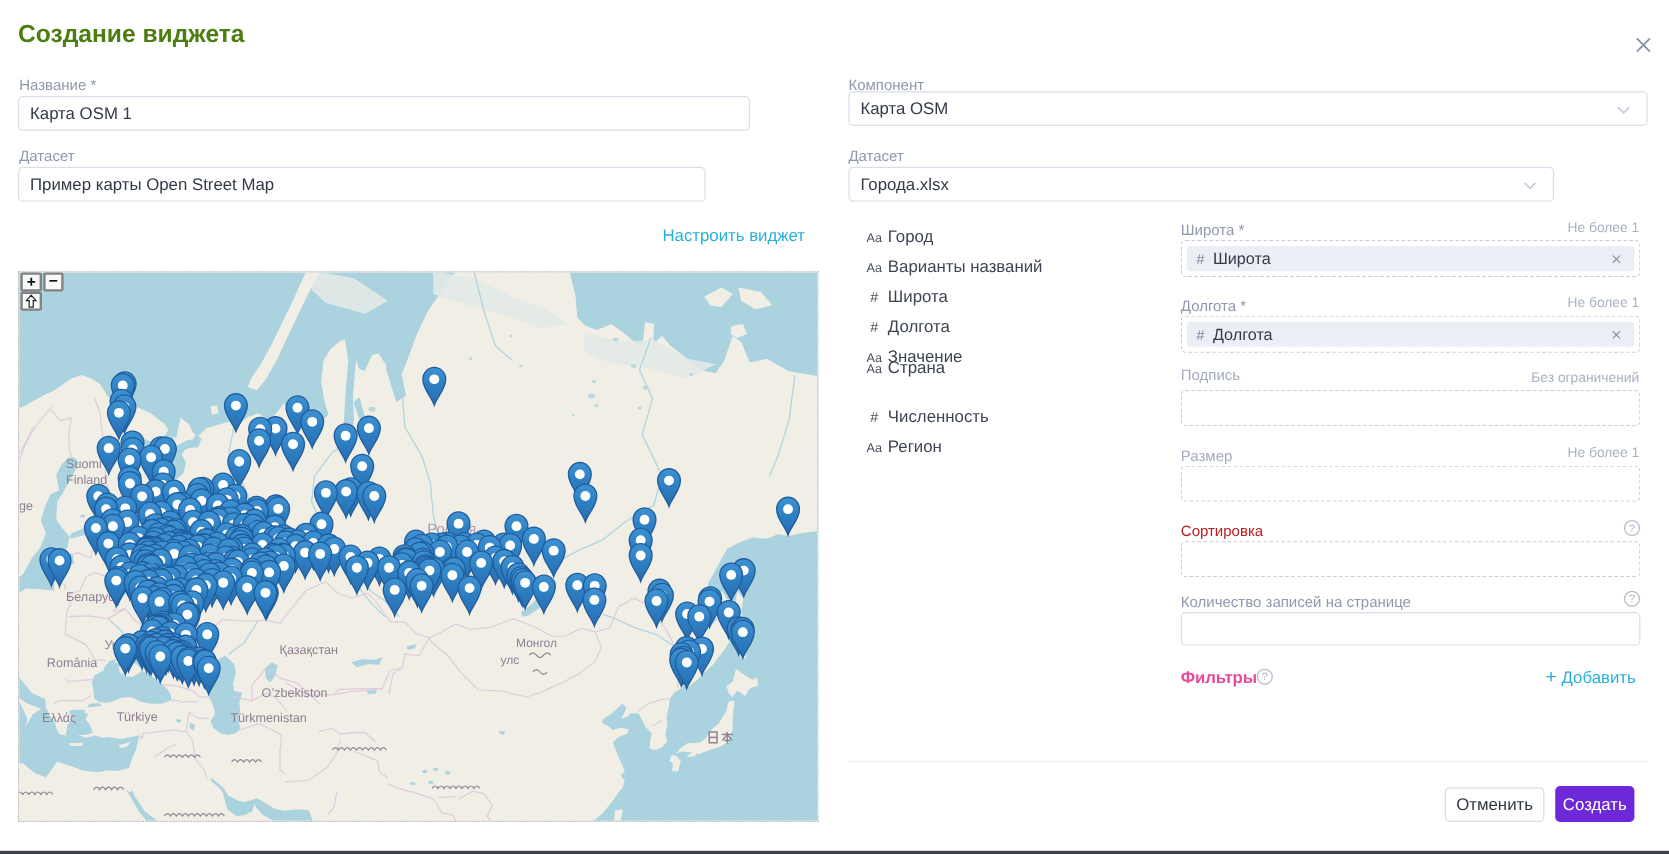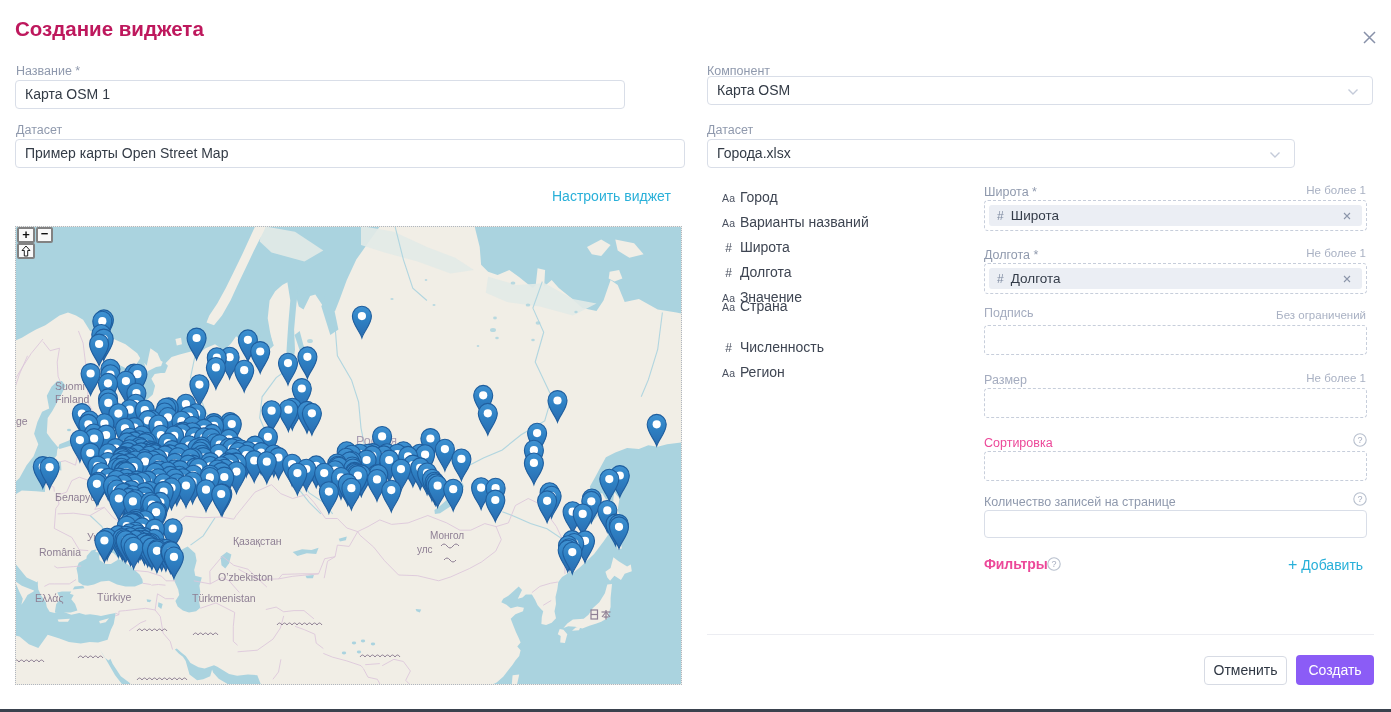--- a/index.html
+++ b/index.html
@@ -3,29 +3,29 @@
 <style>
 * { margin:0; padding:0; }
 body { width:1391px; height:712px; position:relative; background:#fff;
   font-family:"Liberation Sans", sans-serif; overflow:hidden; }
 .lbl { position:absolute; font-size:12.5px; color:#8f99ad; }
 .hint { position:absolute; font-size:11.5px; color:#a9b1c3; right:25px; }
 .inp { position:absolute; border:1px solid #d9dee8; border-radius:4px; box-sizing:border-box;
   height:29px; font-size:14px; color:#333b46; line-height:27px; padding-left:9px; background:#fff; }
 </style></head>
 <body>
-<div style="position:absolute;left:15px;top:17px;font-size:20.5px;font-weight:700;color:#be185d">Создание виджета</div>
+<div style="position:absolute;left:15px;top:17px;font-size:20.5px;font-weight:700;color:#4d7c0f">Создание виджета</div>
 <svg width="13" height="13" viewBox="0 0 13 13" style="position:absolute;left:1363px;top:31px">
     <path d="M1,1 L12,12 M12,1 L1,12" stroke="#8891a9" stroke-width="1.5"></path>
   </svg>
 
 <div class="lbl" style="left:16px;top:64px">Название *</div>
 <div class="inp" style="left:15px;top:80px;width:610px">Карта OSM 1</div>
 <div class="lbl" style="left:16px;top:123px">Датасет</div>
-<div class="inp" style="left:15px;top:139px;width:670px">Пример карты Open Street Map</div>
+<div class="inp" style="left:15px;top:139px;width:573px">Пример карты Open Street Map</div>
 
 <div style="position:absolute;left:552px;top:188px;font-size:14px;color:#29b0d9">Настроить виджет</div>
 
 <div style="position:absolute;left:15px;top:226px;width:667px;height:459px;border:1px dotted #b0b6c0;box-sizing:border-box;background:#f1eee6;overflow:hidden">
 <svg width="665" height="457" viewBox="0 0 665 457" style="display:block">
 <rect x="0" y="0" width="665" height="457" fill="#f1eee6"></rect>
 <path d="M0.0,113.3 L5.8,110.7 L12.9,106.6 L20.0,102.5 L29.4,98.3 L43.5,88.4 L52.0,85.5 L60.0,88.4 L67.1,92.7 L74.1,103.9 L81.2,106.6 L88.3,110.7 L97.7,112.0 L109.5,117.3 L121.2,126.3 L125.0,132.6 L130.7,138.7 L134.4,121.2 L141.5,126.3 L144.8,133.8 L149.5,136.3 L155.6,130.1 L163.6,127.6 L177.8,123.7 L184.8,125.0 L189.5,121.2 L199.0,117.3 L208.4,123.7 L215.4,116.0 L220.1,109.3 L224.9,113.3 L234.3,114.6 L243.7,118.6 L251.7,122.5 L256.9,117.3 L254.1,105.2 L251.7,91.3 L253.6,73.5 L259.2,64.2 L266.3,57.9 L272.9,54.6 L279.0,65.8 L282.8,79.6 L287.5,82.5 L294.1,68.9 L299.3,67.4 L306.3,78.1 L312.9,85.5 L319.1,84.0 L323.8,72.0 L330.8,53.0 L340.3,32.6 L354.4,12.5 L368.5,-7.1 L382.6,-19.6 L401.5,-32.6 L420.3,-34.9 L439.2,-19.6 L458.0,-3.1 L463.7,20.0 L465.1,37.8 L472.1,44.7 L481.6,48.0 L493.3,43.0 L502.7,49.7 L510.8,56.3 L516.9,61.1 L519.7,57.9 L521.6,41.3 L529.1,43.0 L528.2,59.5 L535.7,53.0 L542.8,61.1 L554.6,70.5 L566.3,81.1 L580.5,84.0 L587.5,73.5 L594.6,53.0 L601.7,57.9 L608.7,75.1 L622.9,72.0 L641.7,82.5 L660.5,85.5 L674.7,88.4 L680,-8 L-8,-8 Z" fill="#aad3df"></path>
 <path d="M125.0,130.1 L120.3,137.5 L116.5,143.5 L111.8,142.3 L102.4,137.5 L93.0,139.9 L85.0,142.3 L88.3,148.3 L95.3,150.6 L102.4,152.9 L102.4,159.8 L106.2,165.4 L110.4,172.0 L118.9,175.2 L123.6,170.9 L130.7,173.1 L136.8,167.6 L139.1,158.7 L135.4,151.8 L138.7,147.1 L144.8,145.9 L148.6,145.9 L147.1,138.7 L140.1,139.9 L130.7,144.7 L128.3,136.3Z" fill="#aad3df"></path>
 <path d="M271.0,53.0 L274.3,73.5 L272.4,95.5 L271.0,116.0 L270.1,131.3 L272.4,142.3 L277.1,137.5 L279.0,122.5 L278.1,102.5 L280.0,81.1 L281.8,64.2 L279.0,53.0Z" fill="#aad3df"></path>
 <path d="M278.5,108.0 L285.1,127.6 L292.2,136.3 L295.0,130.1 L287.5,118.6 L283.7,103.9Z" fill="#aad3df"></path>
@@ -600,21 +600,21 @@
     <div style="position:absolute;left:4px;top:4px;right:4px;height:21px;background:#ebeef4;border-radius:3px;font-size:13.5px;color:#333b48;line-height:21px;padding-left:8px"><span style="color:#7e8aa0;font-size:12px">#&nbsp;</span> Долгота<svg width="8" height="8" viewBox="0 0 8 8" style="position:absolute;right:11px;top:6.5px">
         <path d="M1,1 L7,7 M7,1 L1,7" stroke="#8c96aa" stroke-width="1.1"></path>
       </svg></div>
   </div>
 <div class="lbl" style="left:984px;top:306px"><span style="color:#a4acbf">Подпись</span></div>
 <div class="hint" style="top:309px">Без ограничений</div>
 <div style="position:absolute;left:984px;top:325px;width:383px;height:30px;border:1px dashed #c7cedb;border-radius:4px;box-sizing:border-box"></div>
 <div class="lbl" style="left:984px;top:373px"><span style="color:#a4acbf">Размер</span></div>
 <div class="hint" style="top:372px">Не более 1</div>
 <div style="position:absolute;left:984px;top:388px;width:383px;height:30px;border:1px dashed #c7cedb;border-radius:4px;box-sizing:border-box"></div>
-<div class="lbl" style="left:984px;top:436px"><span style="color:#ec4899">Сортировка</span></div>
+<div class="lbl" style="left:984px;top:436px"><span style="color:#b91c1c">Сортировка</span></div>
 <div style="position:absolute;left:984px;top:451px;width:383px;height:30px;border:1px dashed #c7cedb;border-radius:4px;box-sizing:border-box"></div>
 <svg width="14" height="14" viewBox="0 0 14 14" style="position:absolute;left:1353px;top:433px">
     <circle cx="7" cy="7" r="6.2" fill="none" stroke="#b8c0ce" stroke-width="1.1"></circle>
     <text x="7" y="10" font-size="9" fill="#a7aec0" text-anchor="middle" font-family="Liberation Sans, sans-serif">?</text>
   </svg>
 <div class="lbl" style="left:984px;top:495px">Количество записей на странице</div>
 <div style="position:absolute;left:984px;top:510px;width:383px;height:28px;border:1px solid #d9dee8;border-radius:4px;box-sizing:border-box"></div>
 <svg width="14" height="14" viewBox="0 0 14 14" style="position:absolute;left:1353px;top:492px">
     <circle cx="7" cy="7" r="6.2" fill="none" stroke="#b8c0ce" stroke-width="1.1"></circle>
     <text x="7" y="10" font-size="9" fill="#a7aec0" text-anchor="middle" font-family="Liberation Sans, sans-serif">?</text>
@@ -623,14 +623,14 @@
 <div style="position:absolute;left:984px;top:556px;font-size:14px;font-weight:700;color:#ec4899;letter-spacing:-0.1px">Фильтры</div>
 <svg width="14" height="14" viewBox="0 0 14 14" style="position:absolute;left:1047px;top:557px">
     <circle cx="7" cy="7" r="6.2" fill="none" stroke="#b8c0ce" stroke-width="1.1"></circle>
     <text x="7" y="10" font-size="9" fill="#a7aec0" text-anchor="middle" font-family="Liberation Sans, sans-serif">?</text>
   </svg>
 <div style="position:absolute;left:1288px;top:556px;font-size:14px;color:#29b0d9"><span style="font-size:16px">+</span> Добавить</div>
 
 <div style="position:absolute;left:707px;top:634px;width:667px;height:1px;background:#ecedf2"></div>
 
 <div style="position:absolute;left:1204px;top:656px;width:83px;height:29px;border:1px solid #d7dbe4;border-radius:4px;box-sizing:border-box;font-size:14px;color:#2f3743;text-align:center;line-height:27px">Отменить</div>
-<div style="position:absolute;left:1296px;top:655px;width:78px;height:30px;background:#8b5cf6;border-radius:4px;font-size:14px;color:#fff;text-align:center;line-height:30px">Создать</div>
+<div style="position:absolute;left:1296px;top:655px;width:66px;height:30px;background:#6d28d9;border-radius:4px;font-size:14px;color:#fff;text-align:center;line-height:30px">Создать</div>
 
 <div style="position:absolute;left:0;top:709px;width:1391px;height:3px;background:#3a424e"></div>
 </body></html>

